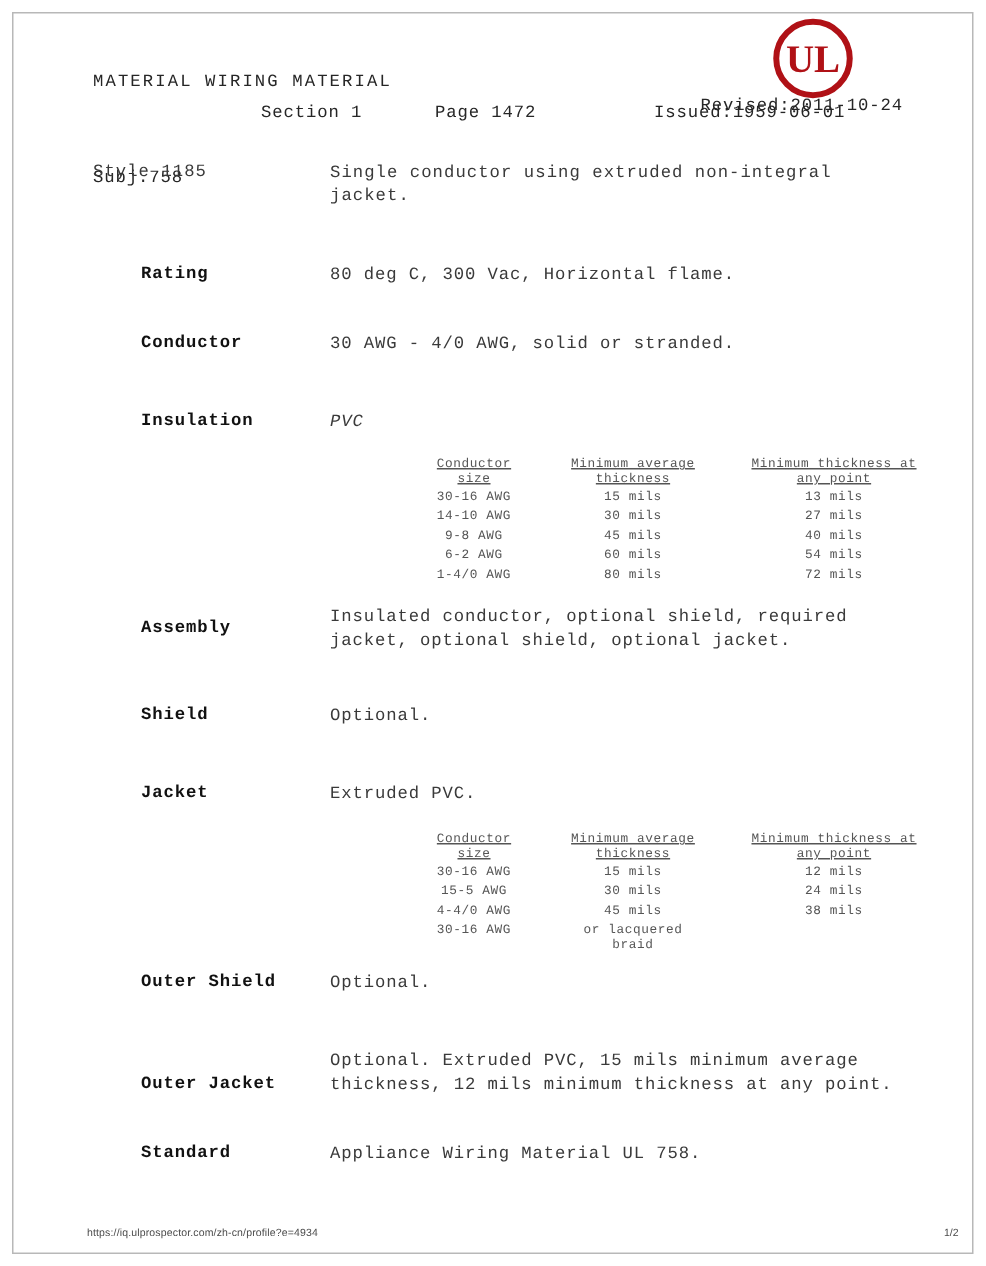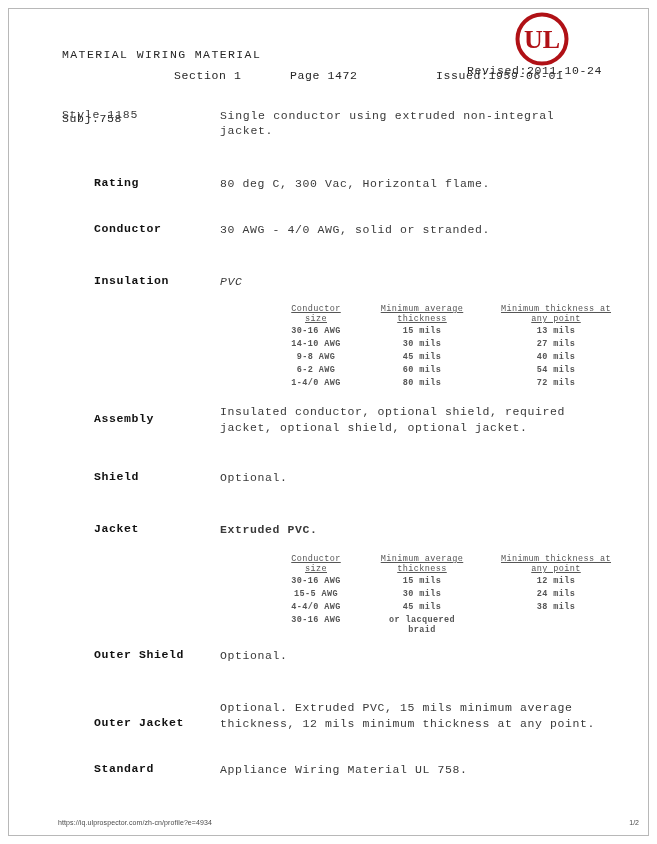--- a/index.html
+++ b/index.html
@@ -137,21 +137,20 @@
     text-decoration: underline;
     text-align: center;
     line-height: 10px;
   }
   .c1 { left: 60px; width: 72px; }
   .c2 { left: 158px; width: 88px; }
   .c3 { left: 272px; width: 128px; }
   .tbl .tr {
     position: relative;
     height: 13px;
-    font-weight: bold;
   }
   .tbl .tr span {
     position: absolute;
     text-align: center;
   }
 
   
   .footer-url {
     position: absolute;
     left: 58px;
@@ -254,21 +253,21 @@
       <div class="row-value" style="top:-2px;font-family:Liberation Mono, monospace;">Insulated conductor, optional shield, required jacket, optional shield, optional jacket.</div>
     </div>
 
     <div class="row" style="height:50px;">
       <div class="row-label" style="top:2px;">Shield</div>
       <div class="row-value" style="top:2px;">Optional.</div>
     </div>
 
     <div class="row" style="height:126px;">
       <div class="row-label" style="top:4px;">Jacket</div>
-      <div class="row-value" style="top:4px;font-weight:bold;">Extruded PVC.</div>
+      <div class="row-value" style="top:4px;">Extruded PVC.</div>
 
       <div class="tbl" style="top:36px;">
         <div class="th">
           <span class="c1">Conductor size</span>
           <span class="c2">Minimum average thickness</span>
           <span class="c3">Minimum thickness at any point</span>
         </div>
         <div class="tr">
           <span class="c1">30-16 AWG</span>
           <span class="c2">15 mils</span>

